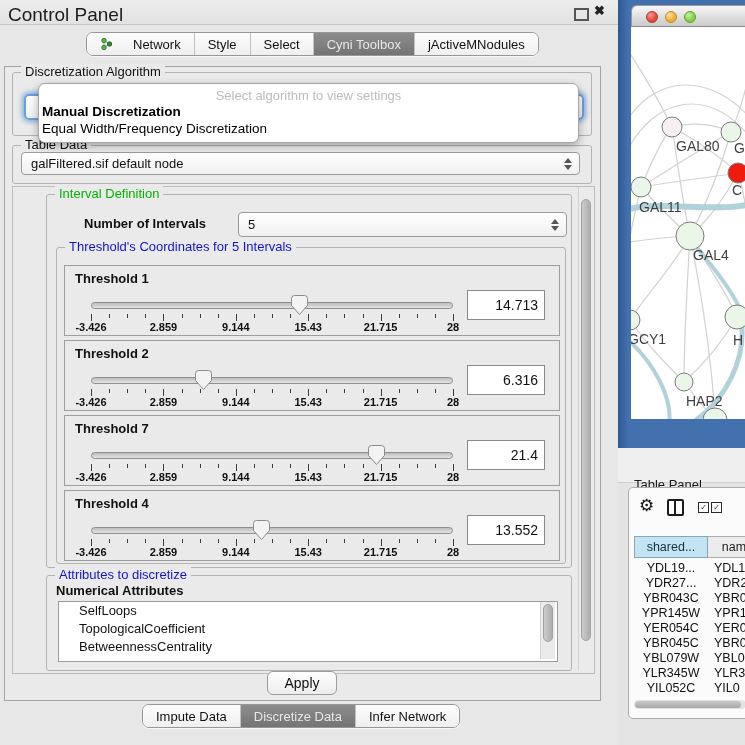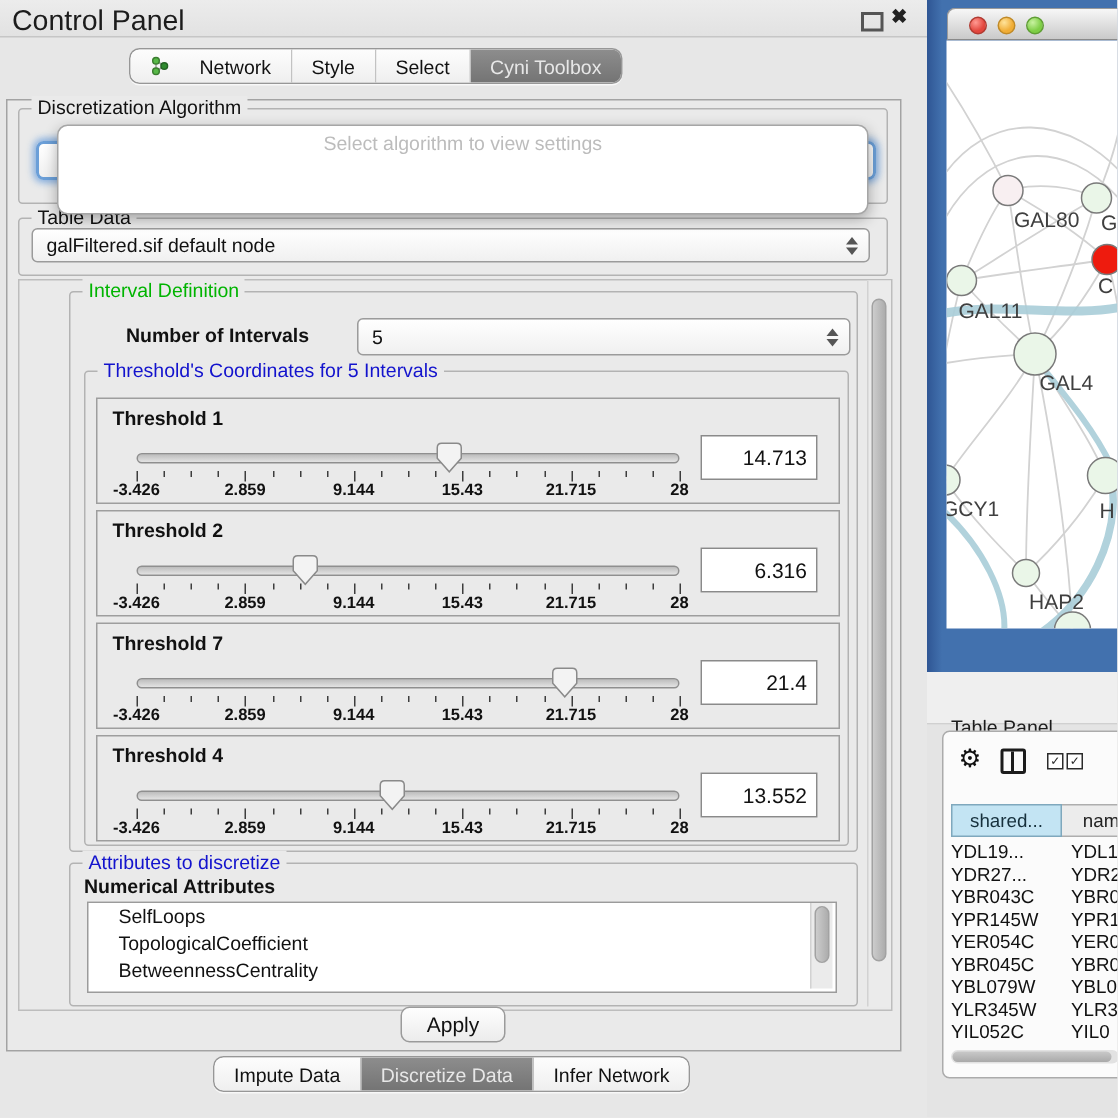--- a/index.html
+++ b/index.html
@@ -71,21 +71,21 @@
   .tp-title{position:absolute; left:16px; top:9px; font-size:13px; color:#1c1c1c;margin-top:20px;}
   .tp-card{position:absolute; left:10px; top:39px; width:140px; height:230px; background:#fbfbfb; border:1px solid #ababab; border-radius:5px;}
   .gear{position:absolute; left:10px; top:9px; font-size:17px; color:#111; line-height:17px;}
   .colicon{position:absolute; left:38px; top:11px; width:13px; height:13px; border:2px solid #1c1c1c; border-radius:2px;}
   .colicon:after{content:""; position:absolute; left:5px; top:0; width:2px; height:13px; background:#1c1c1c;}
   .chk{position:absolute; top:14px; width:9px; height:9px; border:1.5px solid #2a2a2a; font-size:8px; line-height:9px; text-align:center; color:#2a2a2a; background:#fff;}
   .hdr{position:absolute; top:48px; height:22px; box-sizing:border-box; font-size:12.5px; display:flex; align-items:center; justify-content:center; overflow:hidden;}
   .hdr.sel{left:5px; width:74px; background:#c3e4f3; border:1px solid #7fa8bd; color:#16303c;}
   .hdr.plain{left:79px; width:60px; background:#ececec; border:1px solid #aeaeae; border-left:none; color:#222;}
   .trow{position:absolute; left:5px; width:134px; height:15px; font-size:12.5px; color:#111; overflow:hidden;}
-  .trow .c1{position:absolute; left:0; width:74px; text-align:left;}
+  .trow .c1{position:absolute; left:0; width:74px; text-align:center;}
   .trow .c2{position:absolute; left:80px; width:60px; text-align:left;}
   .sb-h{position:absolute; left:5px; top:212px; width:112px; height:9px; background:#e2e2e2; border-radius:5px;}
   .sb-h .thumb{position:absolute; left:1px; top:1px; width:106px; height:7px; background:linear-gradient(#c9c9c9,#a9a9a9); border-radius:5px;}
 
   .bold13{font-size:13px; font-weight:bold; color:#111; position:absolute; white-space:nowrap;}
   svg text{font-family:"Liberation Sans",sans-serif;}
 </style>
 </head>
 <body>
 
@@ -111,20 +111,23 @@
           <span>Network</span>
         </div>
         <div class="seg">
           <span>Style</span>
         </div>
         <div class="seg">
           <span>Select</span>
         </div>
         <div class="seg sel">
           <span>Cyni Toolbox</span>
+        </div>
+        <div class="seg">
+          <span>jActiveMNodules</span>
         </div>
       </div>
 
     <div id="content-frame"></div>
 
     <div class="tgroup" style="left:12px; top:72px; width:578px; height:62px;">
       <span class="gtitle" style="background:#eaeaea;">Discretization Algorithm</span>
     </div>
     <div class="focus-combo">
       <span class="stepper">
@@ -329,20 +332,24 @@
         <div class="seg sel">
           <span>Discretize Data</span>
         </div>
         <div class="seg">
           <span>Infer Network</span>
         </div>
       </div>
 
     <div id="algo-popup">
       <div class="hint">Select algorithm to view settings</div>
+      <div id="popup-options">
+          <div class="opt first">Manual Discretization</div>
+          <div class="opt">Equal Width/Frequency Discretization</div>
+        </div>
     </div>
   </section>
 
   <section id="network-window">
     <div class="mac-titlebar">
       <span class="tl red"></span>
       <span class="tl yellow"></span>
       <span class="tl green"></span>
     </div>
     <div class="net-canvas">

